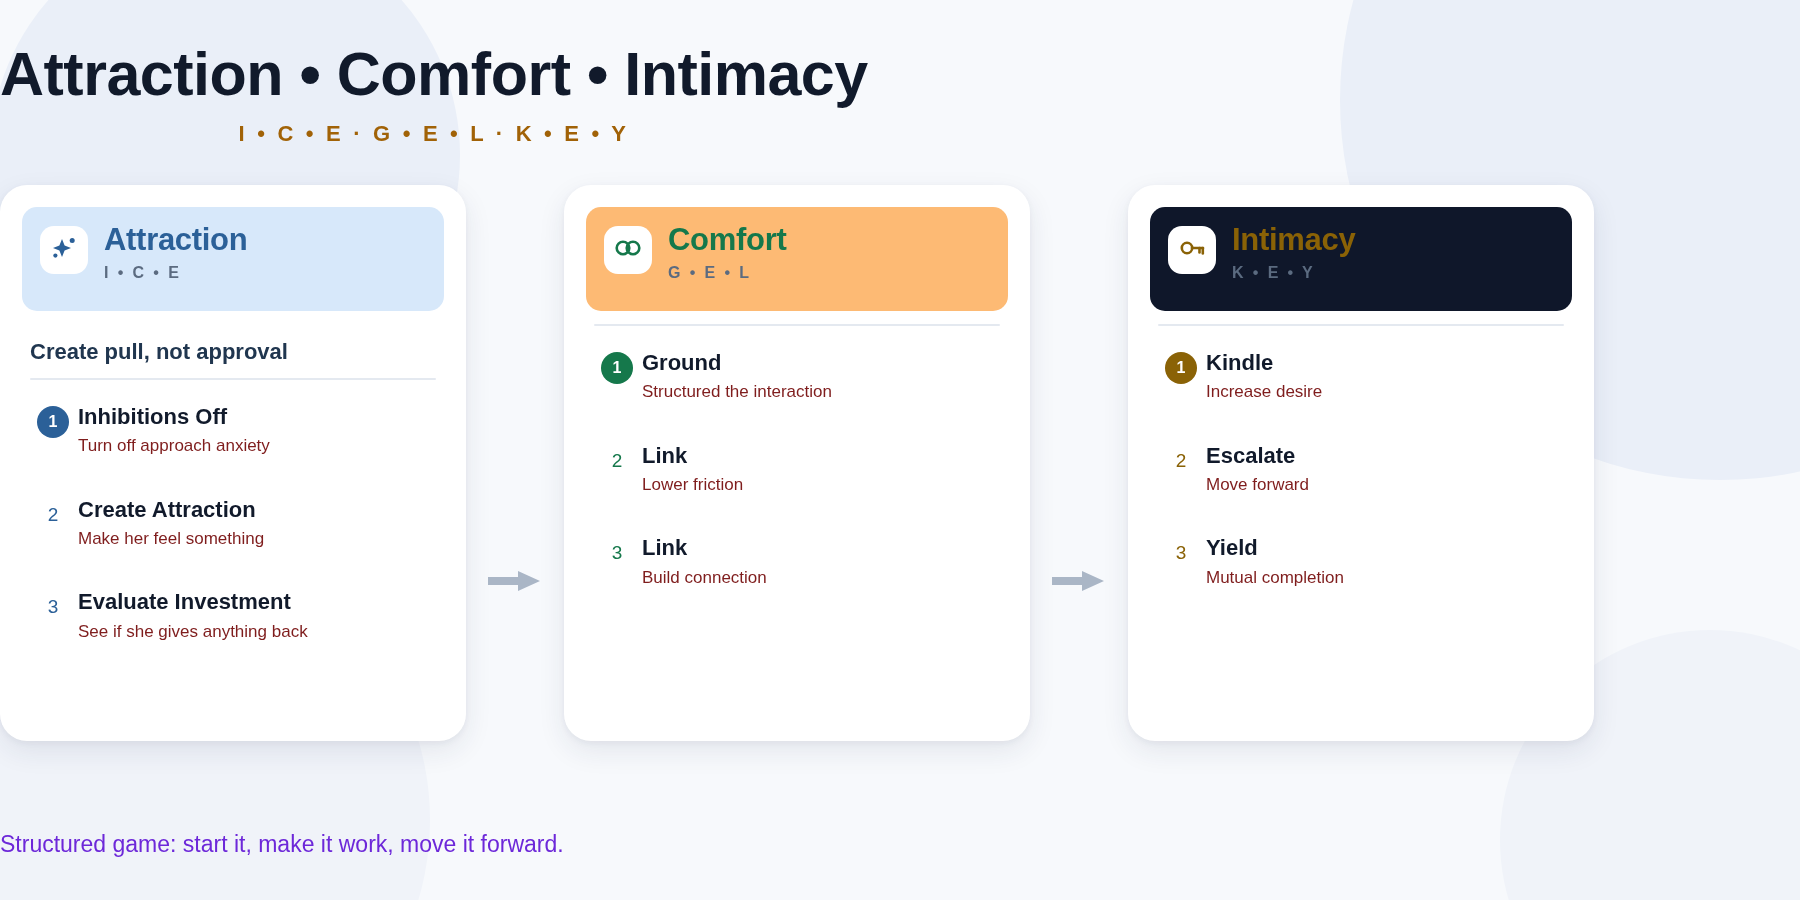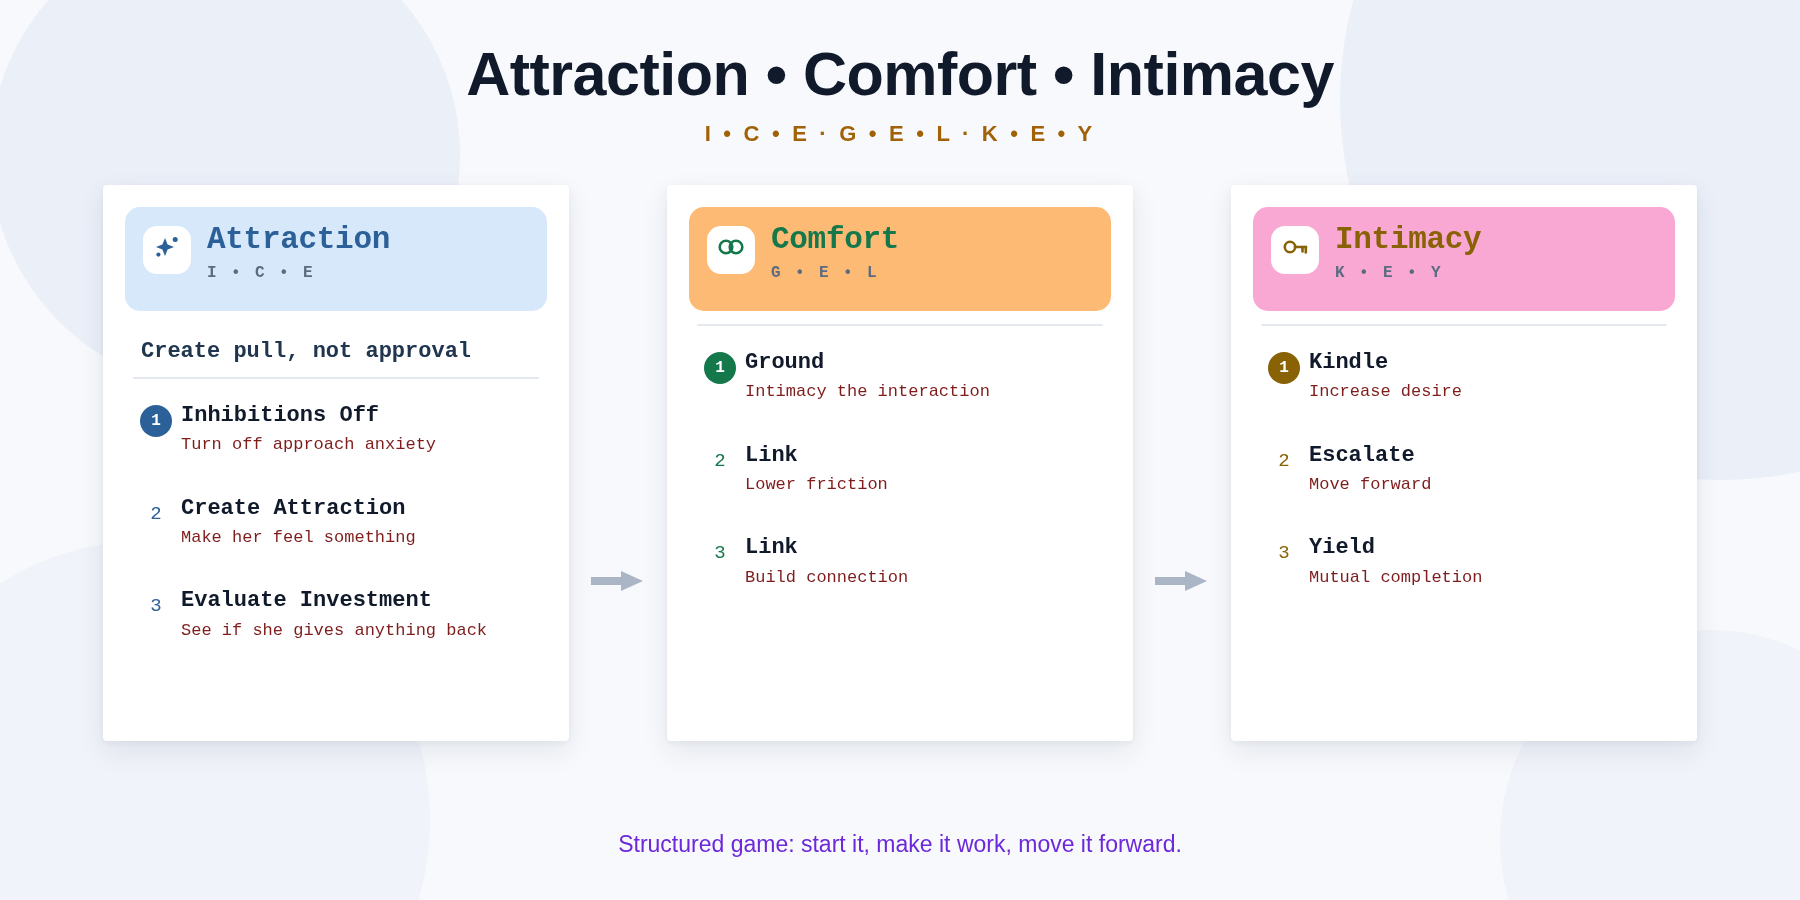--- a/index.html
+++ b/index.html
@@ -48,21 +48,21 @@
   }
 
   
   #page {
     position: relative;
     z-index: 1;
     width: 1800px;
     height: 900px;
     display: flex;
     flex-direction: column;
-    align-items: center;
+    align-items: flex-start;
   }
 
   
   #header {
     text-align: center;
     margin-top: 42px;
   }
   #main-title {
     font-size: 61px;
     font-weight: bold;
@@ -85,27 +85,26 @@
     margin-top: 38px;
     display: flex;
     align-items: flex-start;
     justify-content: center;
   }
 
   .card {
     width: 466px;
     min-height: 556px;
     background: #ffffff;
-    border-radius: 4px;
+    border-radius: 27px;
     box-shadow: 0 10px 28px rgba(30, 45, 80, 0.09),
                 0 2px 6px rgba(30, 45, 80, 0.05);
     padding: 22px 22px 30px 22px;
     display: flex;
     flex-direction: column;
-    font-family: Liberation Mono, monospace;
   }
 
   .card-header {
     border-radius: 15px;
     padding: 16px 18px 18px 18px;
     display: flex;
     align-items: flex-start;
     gap: 16px;
     min-height: 104px;
   }
@@ -134,21 +133,20 @@
     color: #5b6b80;
     letter-spacing: 2.4px;
   }
 
   .card-tagline {
     margin-top: 28px;
     font-size: 22px;
     font-weight: bold;
     color: #20364f;
     padding: 0 8px;
-    margin-left: 8px;
   }
   .card-rule {
     margin: 13px 8px 0 8px;
     height: 2px;
     background: #e4e9f0;
     border-radius: 2px;
   }
 
   .steps {
     margin-top: 24px;
@@ -305,21 +303,21 @@
           </div>
         </div>
         <div class="card-rule"></div>
         <div class="steps">
           <div class="step">
             <div class="step-num-col">
               <span class="badge" style="background:#15784b">1</span>
             </div>
             <div class="step-body">
               <div class="step-title">Ground</div>
-              <div class="step-desc">Intimacy the interaction</div>
+              <div class="step-desc">Structured the interaction</div>
             </div>
           </div>
           <div class="step">
             <div class="step-num-col">
               <span class="num-plain" style="color:#15784b">2</span>
             </div>
             <div class="step-body">
               <div class="step-title">Link</div>
               <div class="step-desc">Lower friction</div>
             </div>
@@ -334,21 +332,21 @@
             </div>
           </div>
         </div>
       </div>
       <div class="connector">
         <span><svg width="54" height="24" viewBox="0 0 54 24">
             <path d="M0 8 H30 V2 L52 12 L30 22 V16 H0 Z" fill="#aab6c6"></path>
           </svg></span>
       </div>
       <div class="card">
-        <div class="card-header" style="background:#f9a8d4">
+        <div class="card-header" style="background:#0f172a">
           <div class="card-icon-box">
             <span><svg width="30" height="30" viewBox="0 0 30 30">
                 <circle cx="10" cy="15" r="5.2" fill="none" stroke="#8a6206" stroke-width="2.6"></circle>
                 <path d="M15 15 H26" stroke="#8a6206" stroke-width="2.6" stroke-linecap="round"></path>
                 <path d="M22.5 15 V19.5" stroke="#8a6206" stroke-width="2.6" stroke-linecap="round"></path>
                 <path d="M25.8 15 V20.4" stroke="#8a6206" stroke-width="2.6" stroke-linecap="round"></path>
               </svg></span>
           </div>
           <div class="card-title-wrap">
             <div class="card-title" style="color:#8a6206">Intimacy</div>

